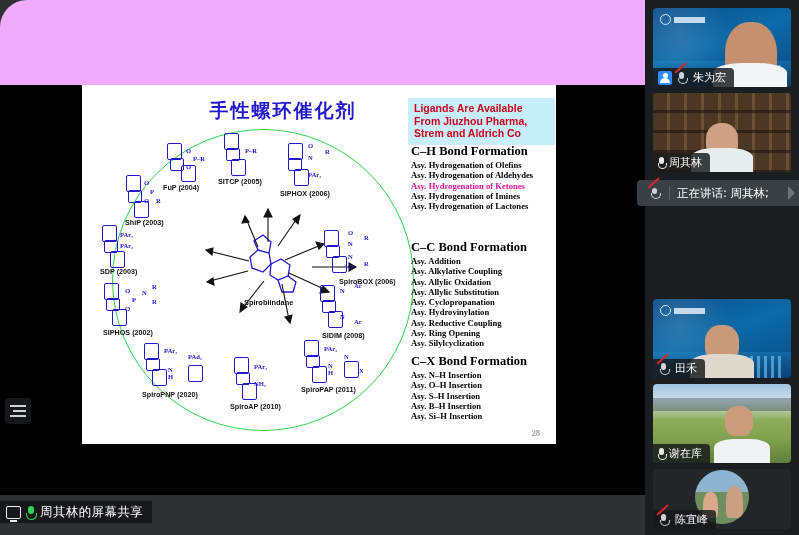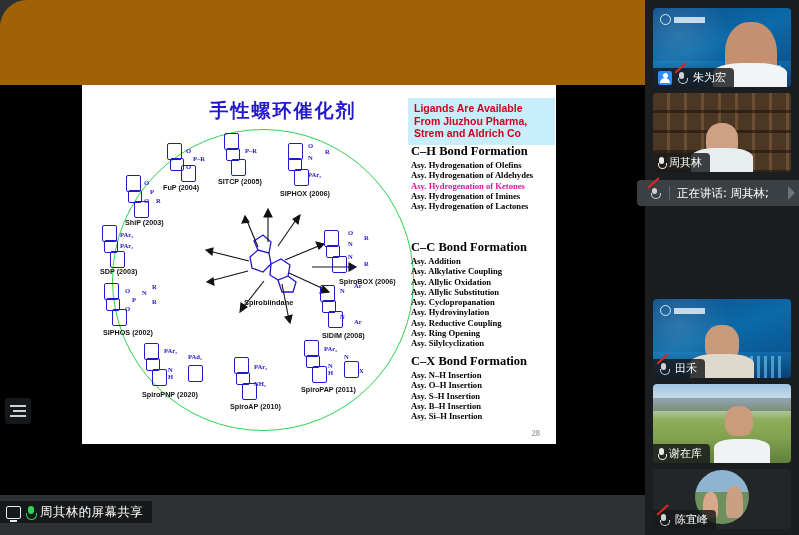--- a/index.html
+++ b/index.html
@@ -5,21 +5,21 @@
   html,body{margin:0;padding:0;}
   body{
     width:799px;height:535px;overflow:hidden;
     background:#2d3134;
     font-family:"Liberation Sans",sans-serif;
     -webkit-font-smoothing:antialiased;
   }
   #app{position:relative;width:799px;height:535px;}
 
   
-  .stage{position:absolute;left:0;top:0;width:753px;height:535px;background:#a16207;border-radius:27px;}
+  .stage{position:absolute;left:0;top:0;width:753px;height:535px;background:#f0abfc;border-radius:27px;}
   .stage-black{position:absolute;left:0;top:85px;width:645px;height:450px;background:#000;}
   .bottombar{position:absolute;left:0;bottom:0;width:645px;height:40px;background:#2d3134;}
 
   
   .left-rail{position:absolute;left:5px;top:398px;width:26px;height:26px;
       background:#15181a;border-radius:3px;display:flex;align-items:center;justify-content:center;}
   .rail-lines{width:16px;display:flex;flex-direction:column;gap:3px;}
   .rail-lines i{display:block;height:2px;background:#cfd3d6;}
   .rail-lines i:nth-child(1){width:16px;}
   .rail-lines i:nth-child(2){width:13px;margin-left:3px;}

